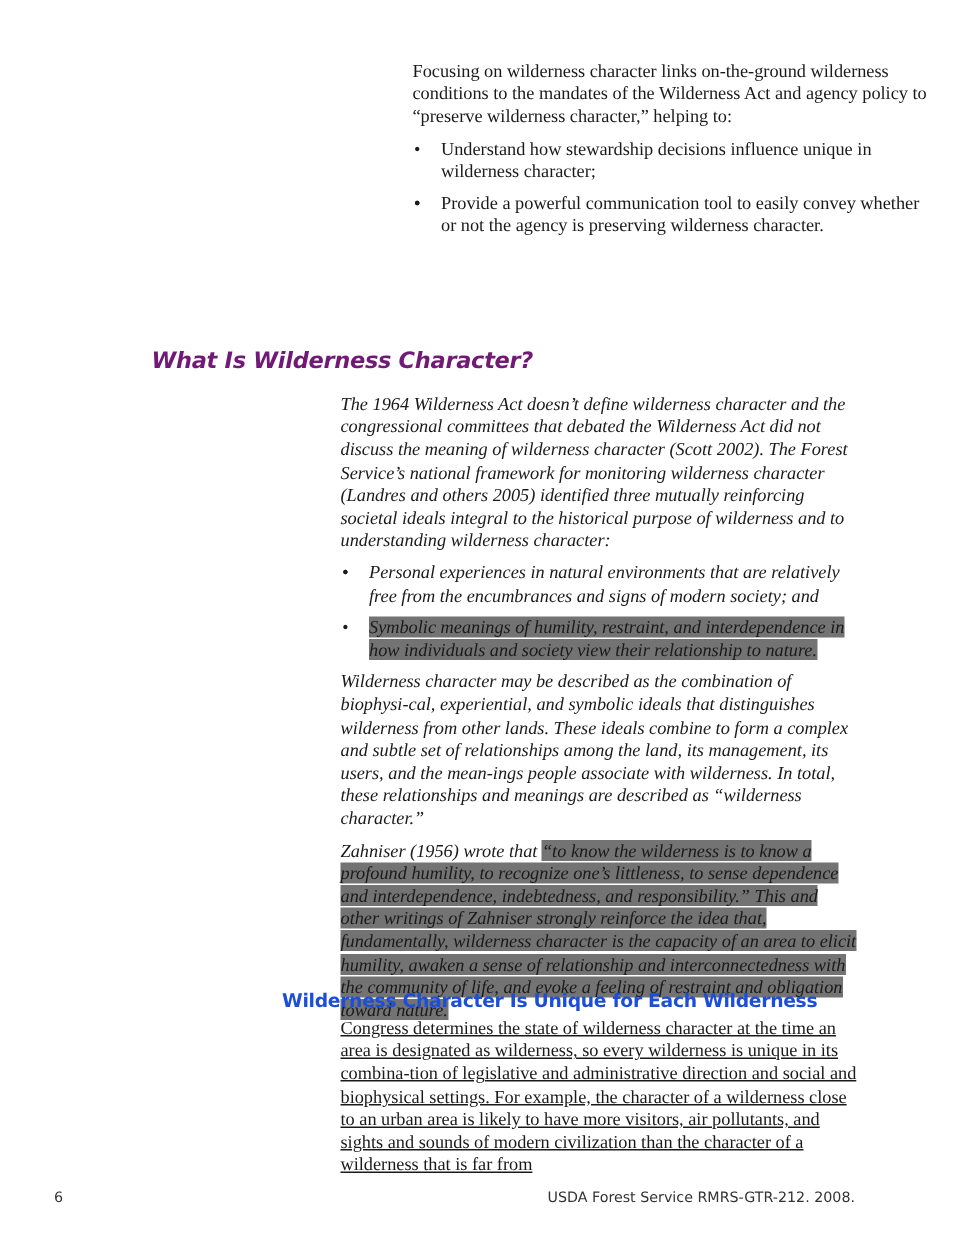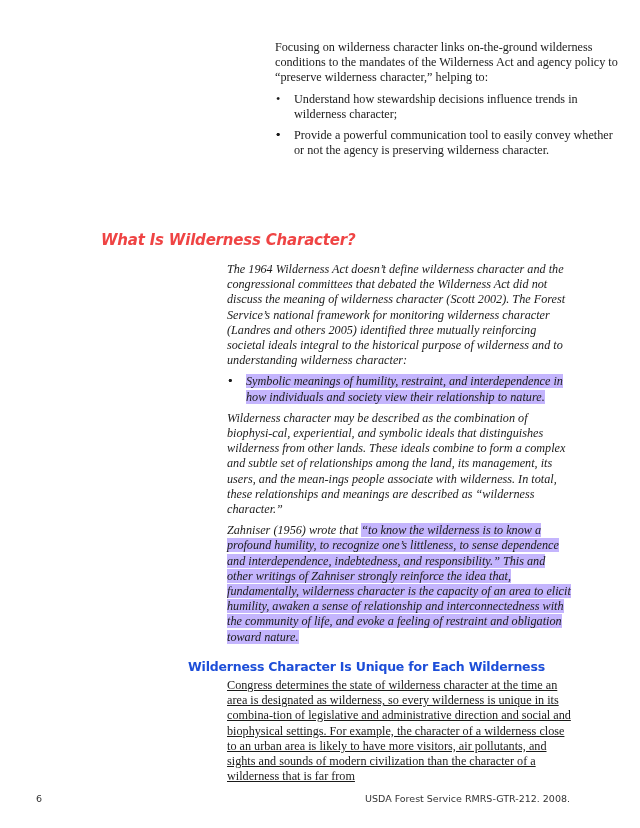--- a/index.html
+++ b/index.html
@@ -4,47 +4,47 @@
 <style>
   html, body { margin: 0; padding: 0; background: #ffffff; }
   body { width: 640px; height: 828px; position: relative; overflow: hidden; color: #1a1a1a; }
   .serif { font-family: "Liberation Serif", "DejaVu Serif", serif; font-size: 12.2px; line-height: 15.2px; }
   .col { position: absolute; left: 227px; width: 345px; }
   p { margin: 0; }
   .para { margin-bottom: 6px; }
   ul.bullets { list-style: none; margin: 0; padding: 0; }
   ul.bullets li { position: relative; padding-left: 19px; margin-bottom: 6px; }
   ul.bullets li .dot { position: absolute; left: 1px; top: 0; }
-  .hl { background: #c4b5fd; text-align: right; }
-  .h2 { position: absolute; left: 101px; top: 231px; font-family: "DejaVu Sans", sans-serif; font-weight: bold; font-style: italic; font-size: 15px; color: #ef4444; letter-spacing: -0.2px; }
+  .hl { background: #737373; text-align: right; }
+  .h2 { position: absolute; left: 101px; top: 231px; font-family: "DejaVu Sans", sans-serif; font-weight: bold; font-style: italic; font-size: 15px; color: #701a75; letter-spacing: -0.2px; }
   .h3 { position: absolute; left: 188px; top: 659px; font-family: "DejaVu Sans", sans-serif; font-weight: bold; font-size: 12.5px; color: #1d4ed8; letter-spacing: -0.2px; }
   .footer { position: absolute; top: 793px; font-family: "DejaVu Sans", sans-serif; font-size: 9.5px; color: #333; }
   .pagenum { left: 36px; }
   .citation { right: 70px; }
 </style>
 </head>
 <body>
 
 <div class="col serif" style="top: 40px; margin-left: 48px;">
   <p class="para">Focusing on wilderness character links on-the-ground wilderness conditions to the mandates of the Wilderness Act and agency policy to “preserve wilderness character,” helping to:</p>
   <ul class="bullets">
-    <li><span class="dot">•</span><span>Understand how stewardship decisions influence trends in wilderness character;</span></li>
+    <li><span class="dot">•</span><span>Understand how stewardship decisions influence unique in wilderness character;</span></li>
     <li><span class="dot">•</span></li>
     <li><span class="dot">•</span></li>
     <li><span class="dot">•</span><span>Provide a powerful communication tool to easily convey whether or not the agency is preserving wilderness character.</span></li>
   </ul>
 </div>
 
 <div class="h2">What Is Wilderness Character?</div>
 
 <div class="col serif" style="top: 262px; font-style: italic;">
   <p class="para">The 1964 Wilderness Act doesn’t define wilderness character and the congressional committees that debated the Wilderness Act did not discuss the meaning of wilderness character (Scott 2002). The Forest Service’s national framework for monitoring wilderness character (Landres and others 2005) identified three mutually reinforcing societal ideals integral to the historical purpose of wilderness and to understanding wilderness character:</p>
   <ul class="bullets">
     <li><span class="dot">•</span></li>
-    <li><span class="dot">•</span></li>
+    <li><span class="dot">•</span><span>Personal experiences in natural environments that are relatively free from the encumbrances and signs of modern society; and</span></li>
     <li><span class="dot">•</span><span class="hl">Symbolic meanings of humility, restraint, and interdependence in how individuals and society view their relationship to nature.</span></li>
   </ul>
   <p class="para">Wilderness character may be described as the combination of biophysi-cal, experiential, and symbolic ideals that distinguishes wilderness from other lands. These ideals combine to form a complex and subtle set of relationships among the land, its management, its users, and the mean-ings people associate with wilderness. In total, these relationships and meanings are described as “wilderness character.”</p>
   <p class="para"><span>Zahniser (1956) wrote that </span><span class="hl">“to know the wilderness is to know a profound humility, to recognize one’s littleness, to sense dependence and interdependence, indebtedness, and responsibility.” This and other writings of Zahniser strongly reinforce the idea that, fundamentally, wilderness character is the capacity of an area to elicit humility, awaken a sense of relationship and interconnectedness with the community of life, and evoke a feeling of restraint and obligation toward nature.</span></p>
 </div>
 
 <div class="h3">Wilderness Character Is Unique for Each Wilderness</div>
 
 <div class="col serif" style="top: 678px; text-decoration: underline;">
   <p class="para">Congress determines the state of wilderness character at the time an area is designated as wilderness, so every wilderness is unique in its combina-tion of legislative and administrative direction and social and biophysical settings. For example, the character of a wilderness close to an urban area is likely to have more visitors, air pollutants, and sights and sounds of modern civilization than the character of a wilderness that is far from</p>

